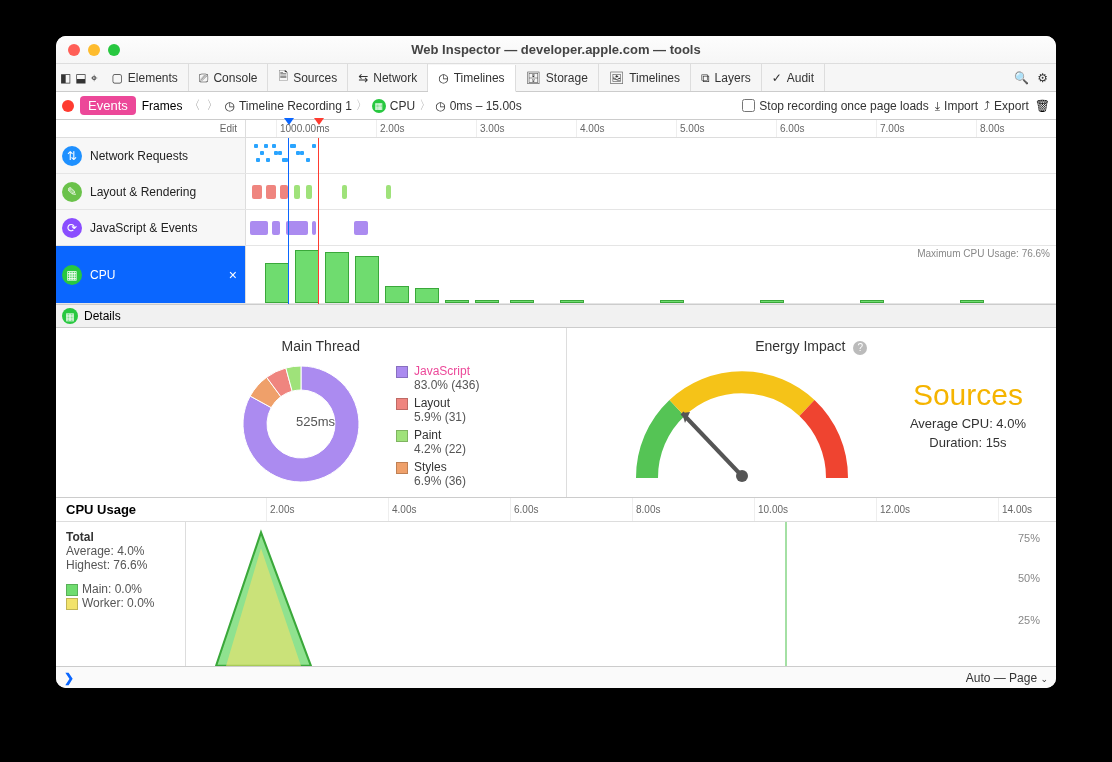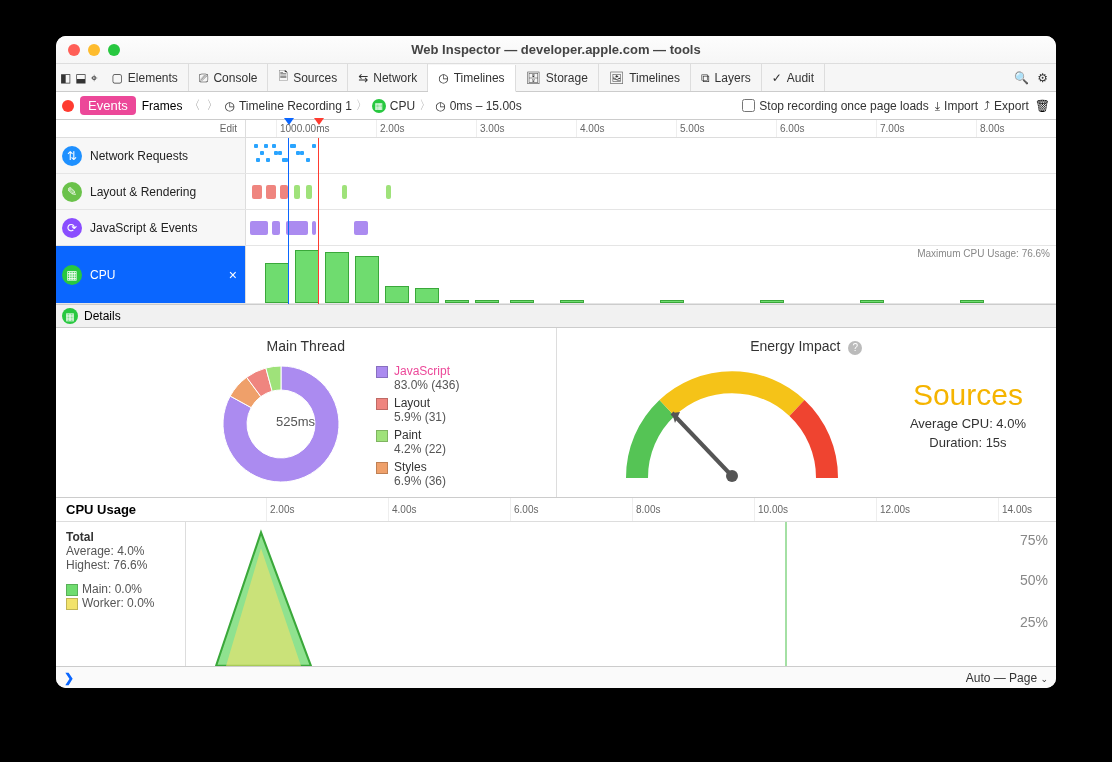--- a/index.html
+++ b/index.html
@@ -32,38 +32,38 @@
   .track { height:36px; display:flex; border-bottom:1px solid #e5e5e5;}
   .track .lab { width:190px; display:flex; align-items:center; gap:8px; padding-left:6px; font-size:12px; color:#222; border-right:1px solid #ddd; background:#f7f7f7;}
   .track .lab.sel { background:#0a66ff; color:#fff;}
   .track .lane { position:relative; flex:1;}
   .track.cpu { height:58px;}
   .icon-circ { width:20px;height:20px;border-radius:50%;display:inline-flex;align-items:center;justify-content:center;color:#fff;font-size:12px;}
   .ic-net{background:#1e90ff;} .ic-lay{background:#6ac24a;} .ic-js{background:#8a4dff;} .ic-cpu{background:#28c840;}
   .close-x{margin-left:auto;margin-right:8px;color:#fff;font-size:14px;cursor:pointer;}
   .block{position:absolute;top:11px;height:14px;border-radius:2px;}
   .details-bar { height:24px; display:flex; align-items:center; border-top:1px solid #ccc; border-bottom:1px solid #ccc; background:#f1f1f1; font-size:12px; padding-left:6px; gap:6px;}
-  .panels { display:flex; height:170px; border-bottom:1px solid #ccc;}
+  .panels { display:flex; height:170px; border-bottom:1px solid #ccc;padding-left:20px;}
   .panels > div { flex:1; position:relative; padding:10px 6px;}
   .panels > div:first-child{border-right:1px solid #ddd;}
   .panel-title{ text-align:center; font-size:14px; color:#333; margin-bottom:4px;}
   .legend { position:absolute; left:320px; top:36px; font-size:12px; color:#555;}
   .legend .row{display:flex;align-items:flex-start;gap:6px;margin-bottom:4px;}
   .sw{width:12px;height:12px;border:1px solid rgba(0,0,0,.2);margin-top:2px;}
   .energy-label{position:absolute; right:30px; top:50px; text-align:center;}
   .energy-word{font-size:30px; color:#f5b400; font-weight:400;}
   .energy-sub{font-size:13px; color:#333; margin-top:4px;}
   .cpu-section { flex:1; display:flex; flex-direction:column; min-height:0;}
   .cpu-head { height:24px; display:flex; align-items:center; border-bottom:1px solid #ddd; font-size:13px; font-weight:600; padding-left:10px; position:relative;}
   .cpu-head .ticks{position:absolute;left:130px;right:0;top:0;height:100%;}
   .cpu-head .tick{position:absolute;top:0;height:100%;border-left:1px solid #eee;font-size:10px;color:#666;padding-left:3px;line-height:24px;font-weight:400;}
   .cpu-body { flex:1; display:flex; position:relative; overflow:hidden;}
   .cpu-side { width:130px; padding:8px 10px; font-size:12px; color:#555; border-right:1px solid #ddd;}
   .cpu-plot { flex:1; position:relative;}
-  .ylab{position:absolute;right:8px;font-size:14px;color:#888;}
+  .ylab{position:absolute;right:16px;font-size:11px;color:#888;}
   .statusbar{height:22px;border-top:1px solid #ccc;display:flex;align-items:center;justify-content:space-between;padding:0 8px;font-size:12px;color:#333;background:#fafafa;}
   .chev{color:#0a66ff;font-weight:700;}
   svg{display:block;}
   .mini-tick{position:absolute;top:10px;width:4px;height:4px;background:#2aa4ff;border-radius:1px;}
 </style>
 </head>
 <body>
 
 <div class="window">
 

